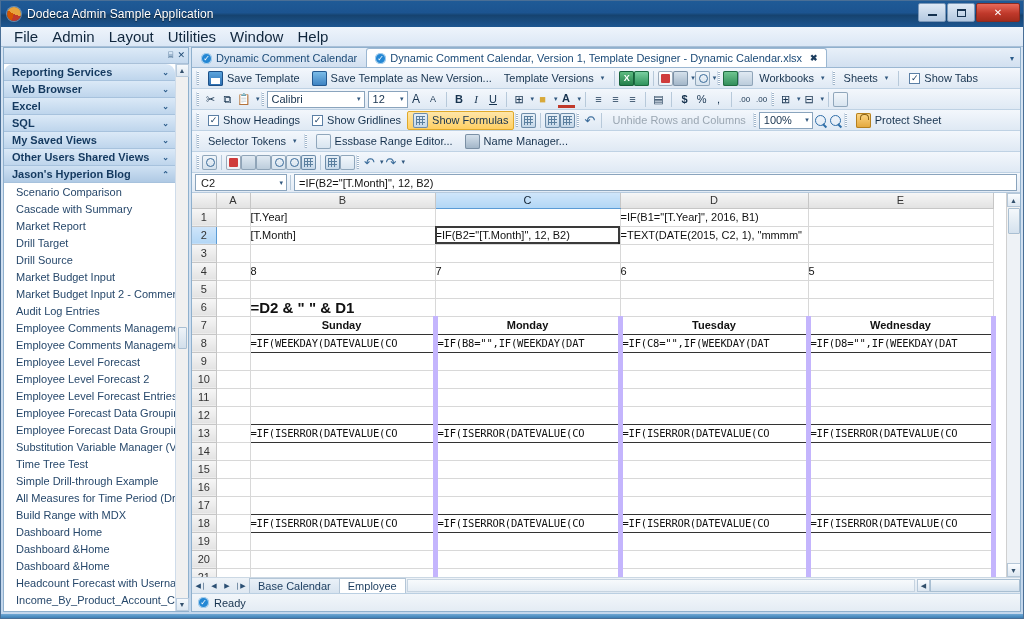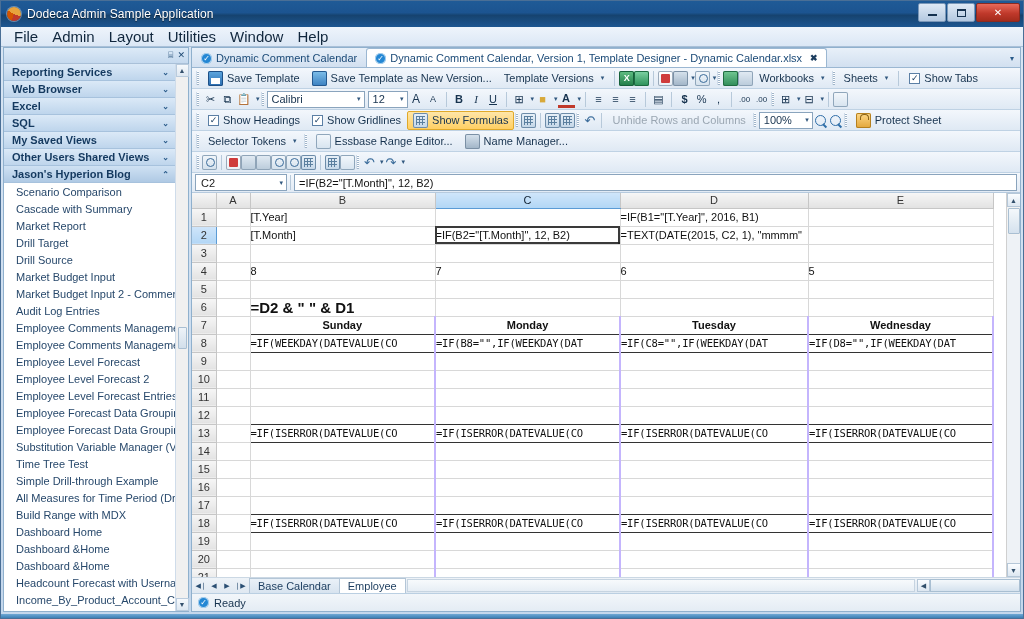--- a/index.html
+++ b/index.html
@@ -40,21 +40,21 @@
   .menuitem { padding:2px 7px; font-size:15px; color:#11273d; }
   
   .bodyrow { flex:1 1 auto; display:flex; min-height:0; padding:0 2px 2px 2px; }
   
   .sidebar { width:186px; flex:0 0 186px; display:flex; flex-direction:column;
     background:#ffffff; border:1px solid #8fb0cd; margin-right:2px; min-height:0; }
   .sb-head { height:16px; display:flex; align-items:center; justify-content:flex-end;
     background:linear-gradient(#dceaf7,#c5d9ee); border-bottom:1px solid #a9c0d8; padding-right:3px; gap:4px;}
   .sb-ico { font-size:9px; color:#1f4a74; line-height:1; }
   .sb-scroll { flex:1 1 auto; display:flex; min-height:0; }
-  .sb-list { flex:1 1 auto; overflow:hidden; min-height:0; }
+  .sb-list { flex:1 1 auto; overflow:hidden; min-height:0;border-radius:9px; }
   .sb-group {
     height:17px; display:flex; align-items:center; justify-content:space-between;
     padding:0 6px 0 8px; font-weight:bold; font-size:11px; color:#14395f;
     background:linear-gradient(#dbe9f7,#bed5ec); border-bottom:1px solid #a7c2dd;
   }
   .sb-group.active { background:linear-gradient(#cfe1f3,#afc9e4); }
   .chev { font-size:8px; color:#2a5b8a; }
   .sb-items { background:#fff; }
   .sb-item { height:17px; display:flex; align-items:center; padding:0 6px 0 12px;
     font-size:11px; color:#27486b; white-space:nowrap; overflow:hidden; }
@@ -149,21 +149,21 @@
   .rowh.sel { background:linear-gradient(#cfe5fa,#b2d6f5); border-right:1px solid #5b9bd5;}
   .cell { height:18px; border-right:1px solid #d8d8d8; border-bottom:1px solid #d8d8d8;
     font-size:11px; color:#111; padding:0 3px; overflow:hidden; white-space:nowrap; vertical-align:middle;}
   .cell.mono { font-family:"DejaVu Sans Mono","Liberation Mono",monospace; font-size:10.5px; letter-spacing:-0.2px;}
   .cell.selbox { outline:2px solid #3a3a3a; outline-offset:-2px; position:relative; background:#fff; }
   .cell.selbox:after { content:""; position:absolute; right:-3px; bottom:-3px; width:5px; height:5px; background:#222;}
   .cell.big { font-size:15px; font-weight:bold; }
   .cell.dayhdr { text-align:center; font-weight:bold; font-size:11px;}
   .cell.topline { border-top:1px solid #333; }
   .cell.lline { border-left:1px solid #333; }
-  .cell.rline { border-right:2px solid #c4b5fd; }
+  .cell.rline { border-right:5px solid #c4b5fd; }
   .cell.bline { border-bottom:1px solid #333; }
   .vscroll { width:14px; flex:0 0 14px; background:#f3f3f3; border-left:1px solid #d0d0d0;
     display:flex; flex-direction:column; align-items:center;}
   .vsbtn { width:14px; height:14px; background:linear-gradient(#fbfdff,#dde7f1); border:1px solid #b5c7d8;
     display:flex; align-items:center; justify-content:center; font-size:7px; color:#33506c;}
   .vstrack { flex:1 1 auto; width:14px; background:#eef2f6;}
   .vsthumb { width:12px; height:26px; margin:1px; background:linear-gradient(#f4f8fb,#d5e2ee);
     border:1px solid #a9bfd2; border-radius:1px; }
   .hscrollrow { height:16px; flex:0 0 16px; display:flex; align-items:center;
     background:linear-gradient(#eef3f8,#dfe8f1); border-top:1px solid #cbd8e4;}

